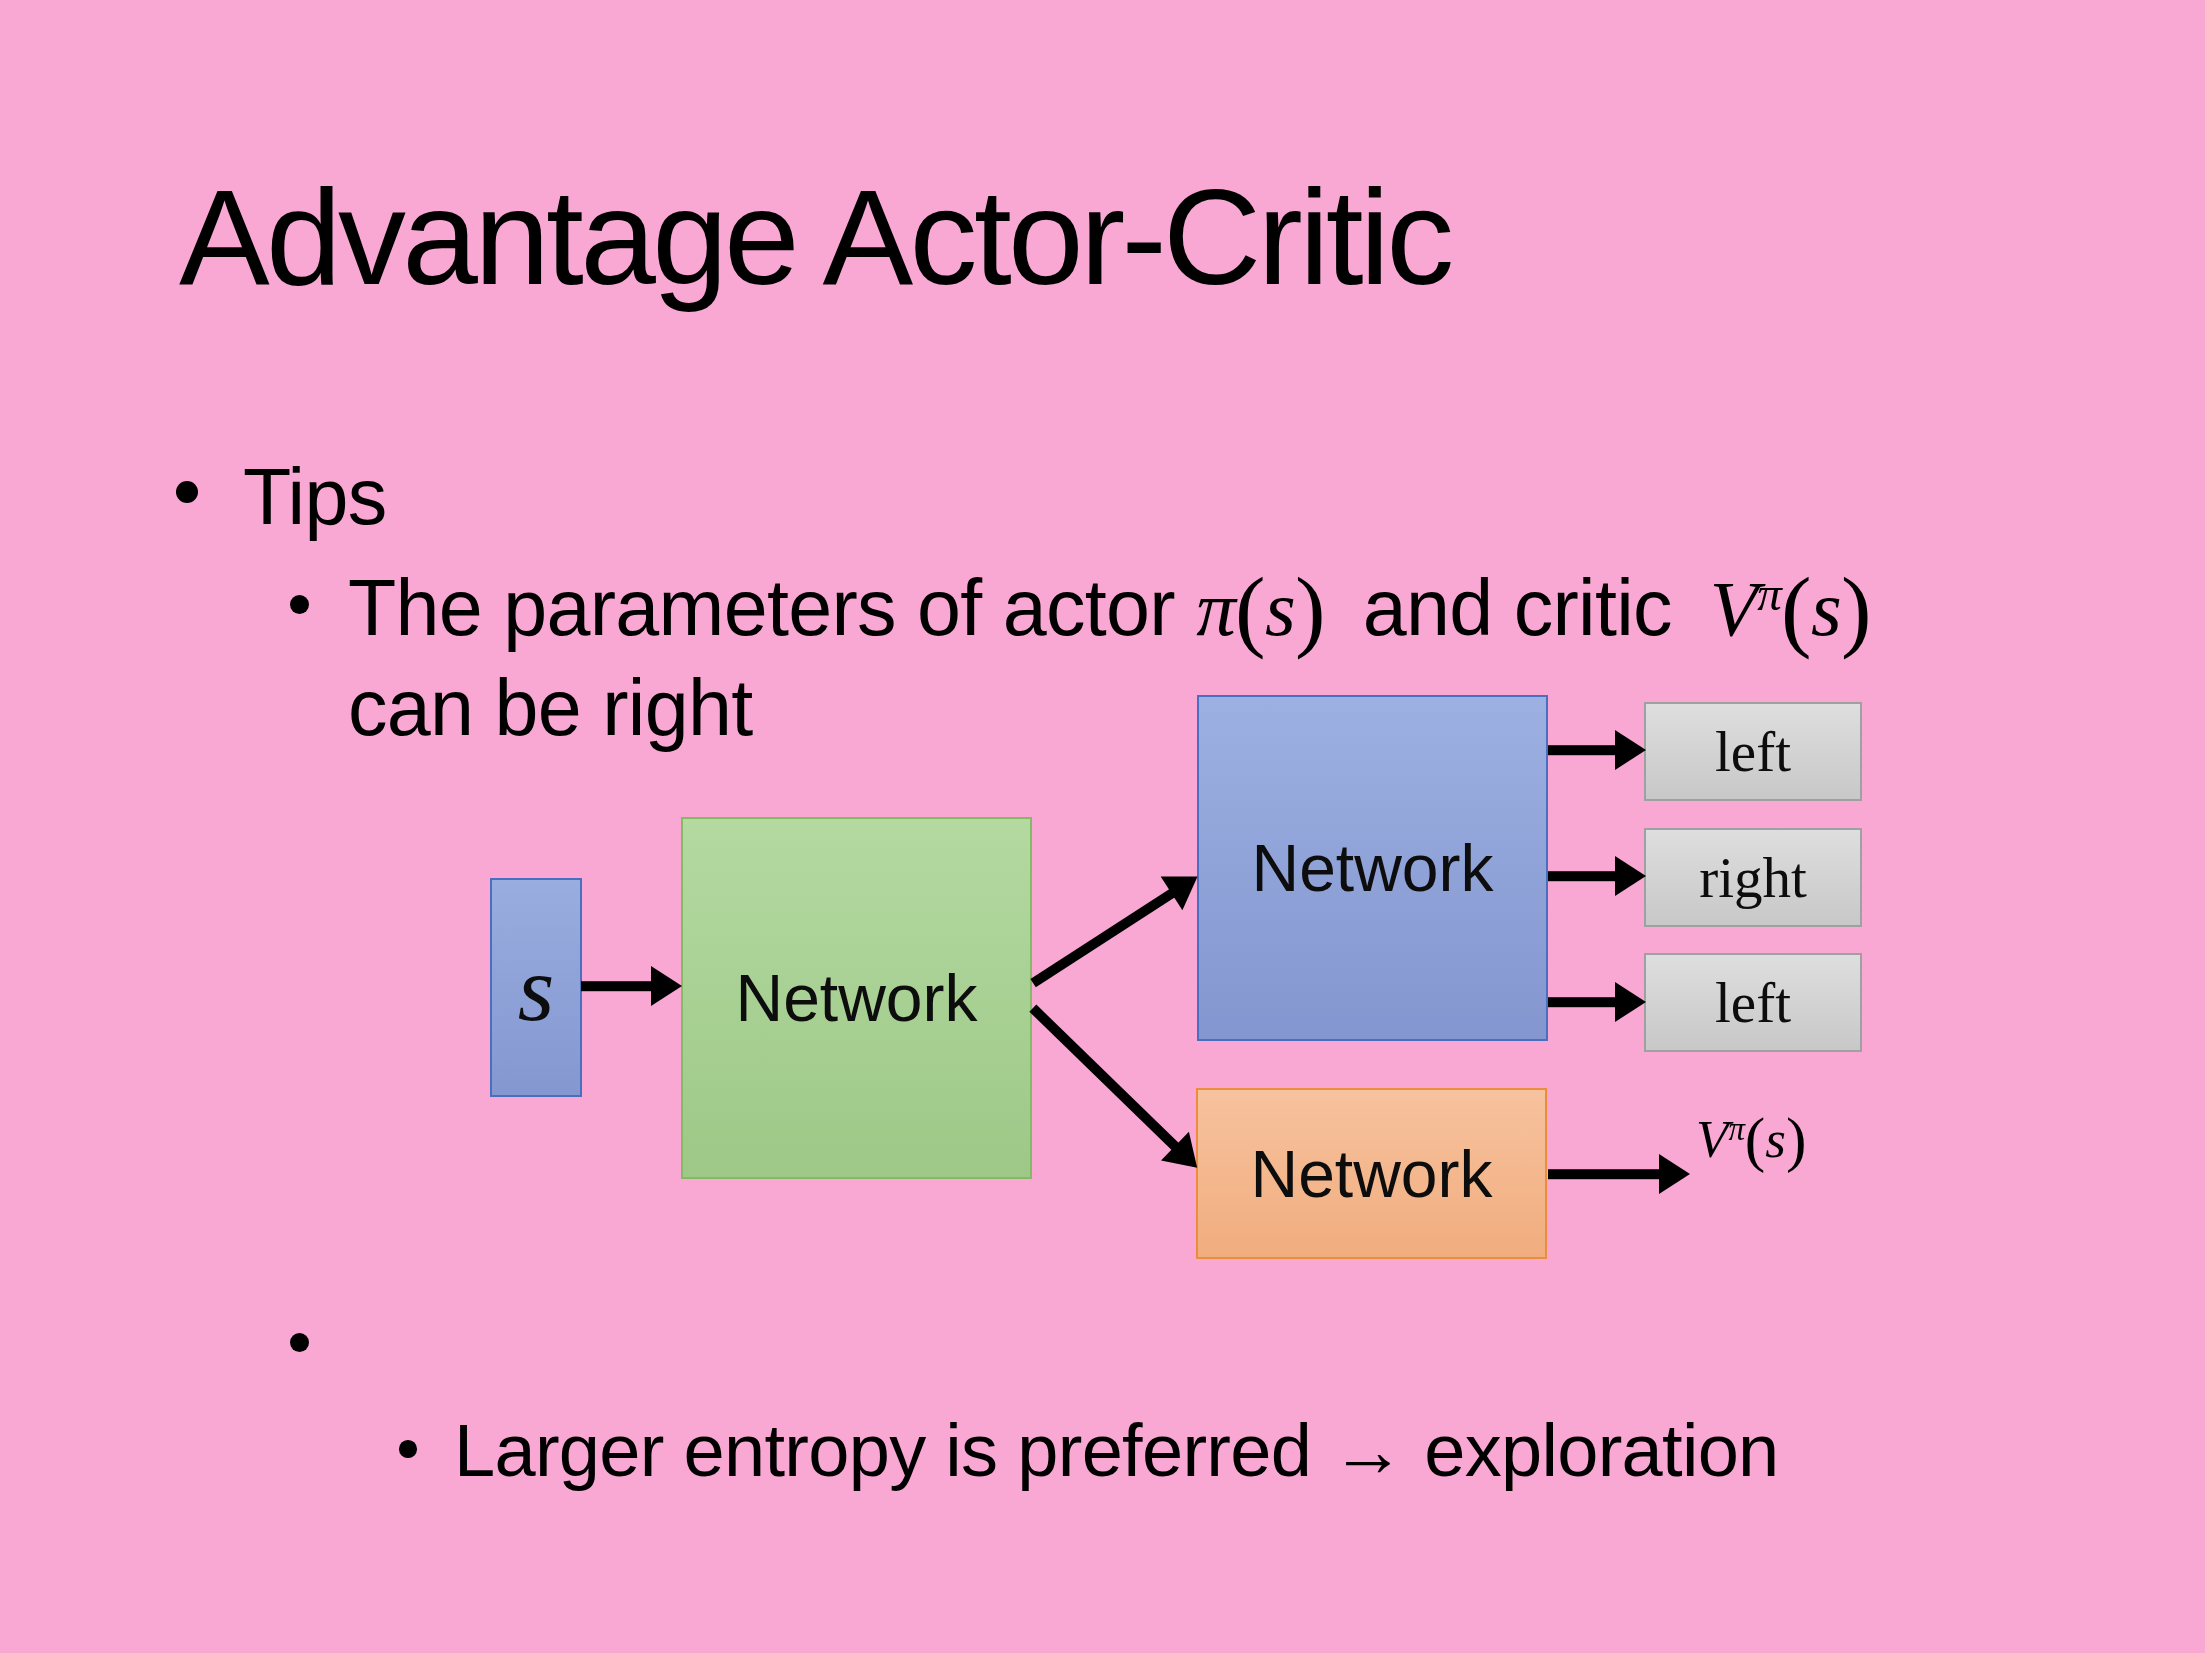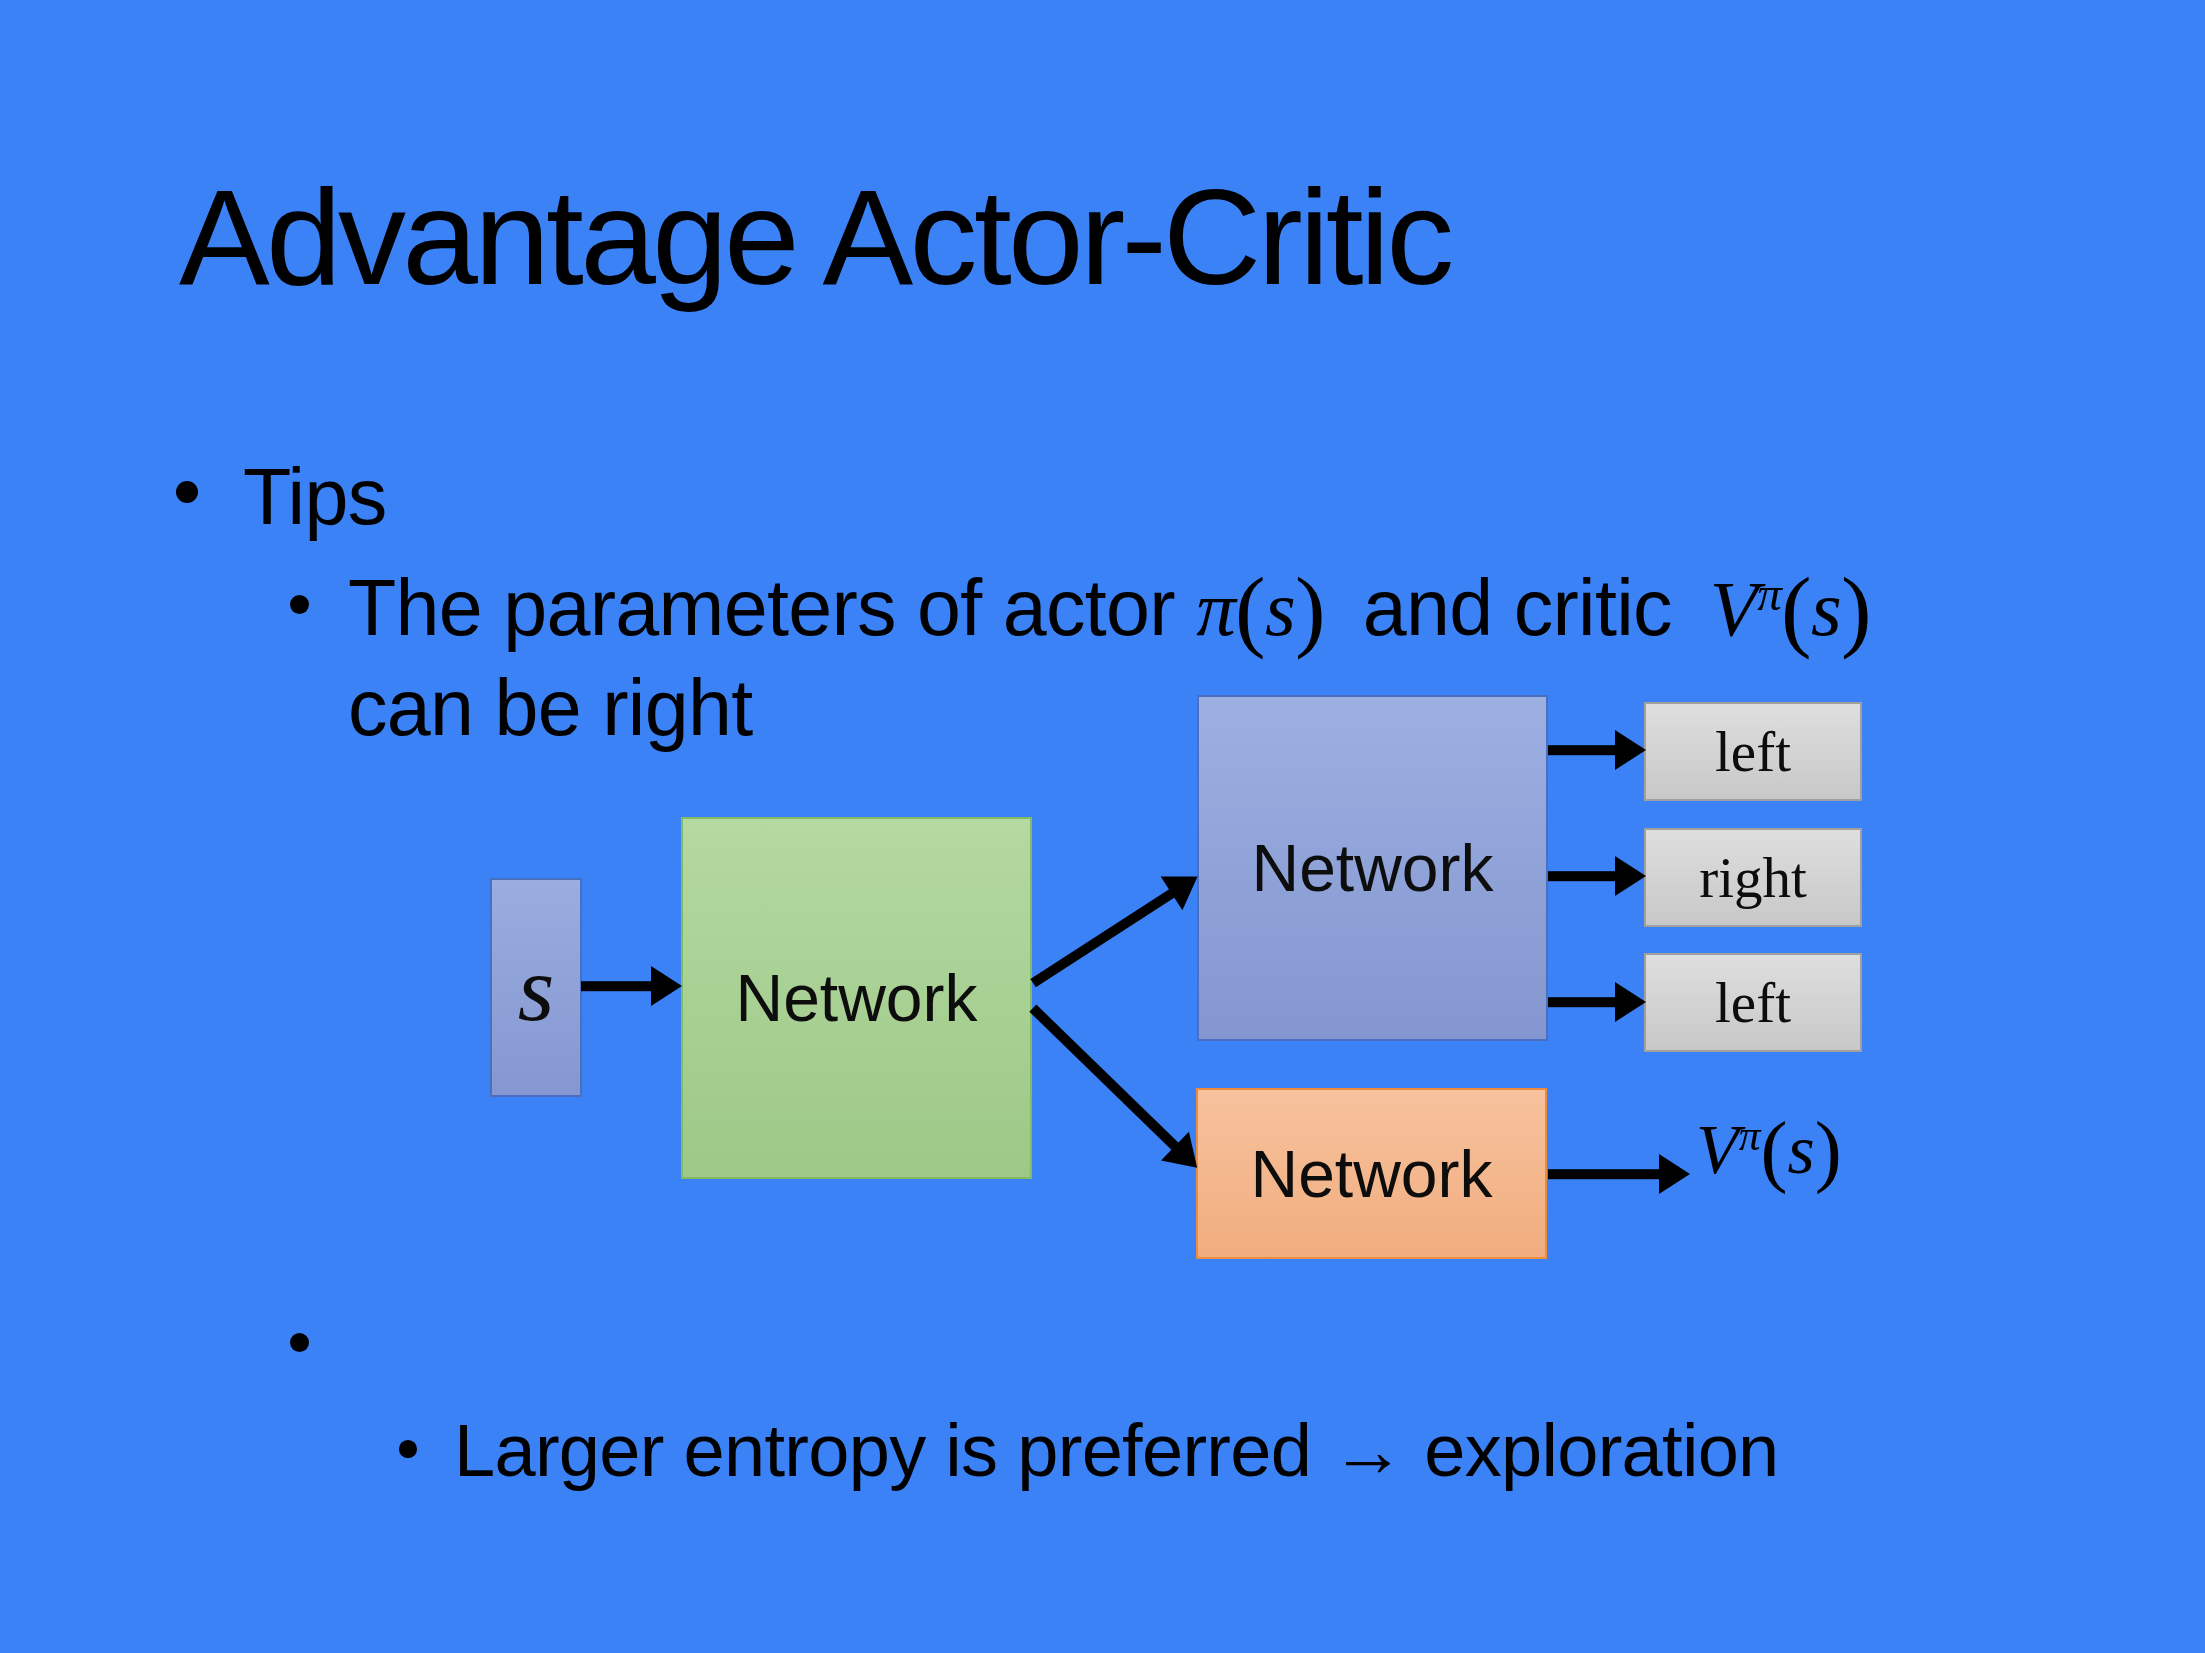--- a/index.html
+++ b/index.html
@@ -1,16 +1,16 @@
 <!DOCTYPE html>
 <html style="--state-fill-top: #9aade0; --state-fill-bottom: #8497d0; --state-border: #4a6fc1; --shared-fill-top: #b4d9a1; --shared-fill-bottom: #9dc887; --shared-border: #84ba63; --actor-fill-top: #9db0e2; --actor-fill-bottom: #8396cf; --actor-border: #4a6fc1; --critic-fill-top: #f7c29e; --critic-fill-bottom: #f1ad7e; --critic-border: #ec8c3e; --action-fill-top: #dedede; --action-fill-bottom: #c8c8c8; --action-border: #a0a0a0; --arrow: #000000; --text: #000000;font-size:11.8px"><head>
 <meta charset="utf-8">
 <style>
   html,body{margin:0;padding:0;background:#ffffff;}
-  .slide{position:relative;width:2205px;height:1654px;background:#3b82f6;
+  .slide{position:relative;width:2205px;height:1654px;background:#f9a8d4;
          font-family:"Liberation Sans",sans-serif;color:#000;overflow:hidden;}
 
   .title{position:absolute;left:179px;top:159px;margin:0;font-size:136px;font-weight:400;
          letter-spacing:-3.7px;line-height:1.15;white-space:nowrap;}
 
   .dot{position:absolute;background:#000;border-radius:50%;}
 
   .bodytext{position:absolute;font-size:79px;line-height:1.16;letter-spacing:-0.7px;white-space:nowrap;}
   .lvl3{font-size:74px;}
 
@@ -29,21 +29,21 @@
              border:2.2px solid var(--actor-border);}
   .critic-box{background:linear-gradient(180deg,var(--critic-fill-top),var(--critic-fill-bottom));
              border:2.9px solid var(--critic-border);}
   .action-box{background:linear-gradient(180deg,var(--action-fill-top),var(--action-fill-bottom));
              border:2.2px solid var(--action-border);}
 
   .net-label{font-size:66px;color:#0d0d0d;}
   .state-label{font-family:"Liberation Serif",serif;font-style:italic;font-size:94px;color:#0d0d0d;}
   .action-label{font-family:Liberation Serif, serif;font-size:57px;color:#0d0d0d;}
 
-  .vout{position:absolute;left:1696px;top:1104px;font-size:70px;font-family:"Liberation Serif",serif;white-space:nowrap;}
+  .vout{position:absolute;left:1696px;top:1104px;font-size:53px;font-family:"Liberation Serif",serif;white-space:nowrap;}
 
   .arrow{position:absolute;height:44px;}
   .arrow .stem{position:absolute;left:0;right:22px;top:50%;height:9.6px;
                transform:translateY(-50%);background:var(--arrow,#000);}
   .arrow .head{position:absolute;right:0;top:50%;transform:translateY(-50%);
                width:0;height:0;border-left:31px solid var(--arrow,#000);
                border-top:20px solid transparent;border-bottom:20px solid transparent;}
   .diag{transform-origin:0 50%;}
 </style>
 </head>

